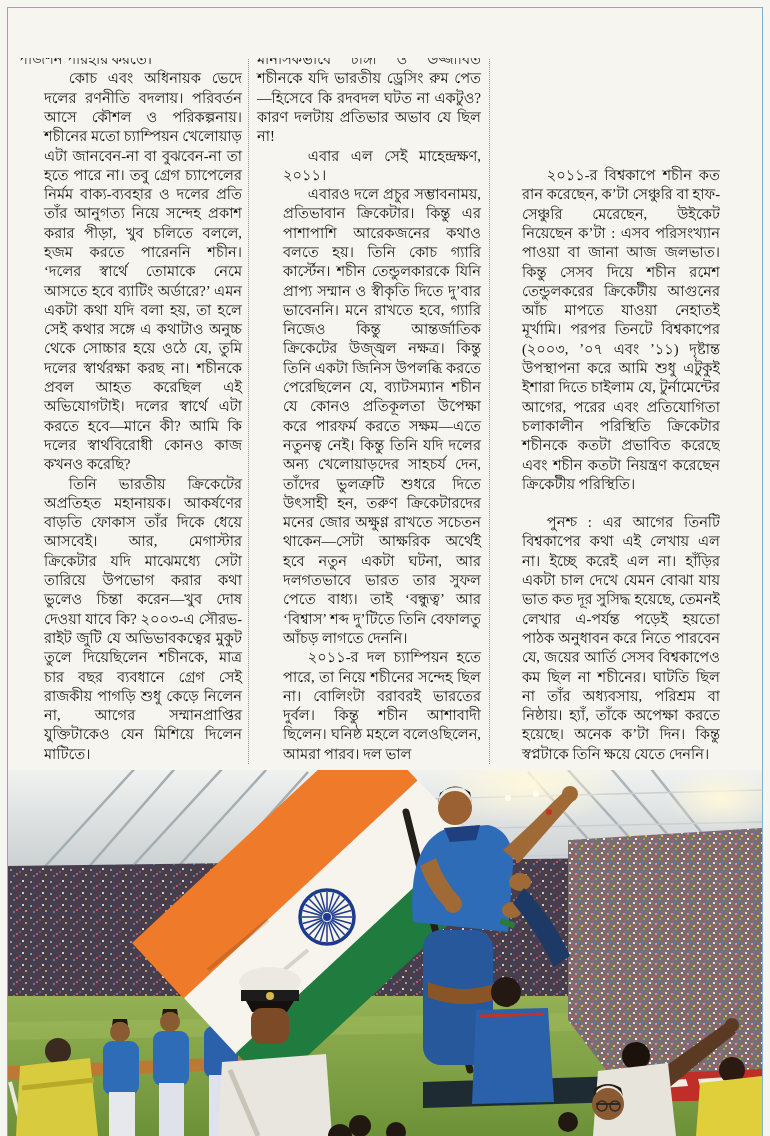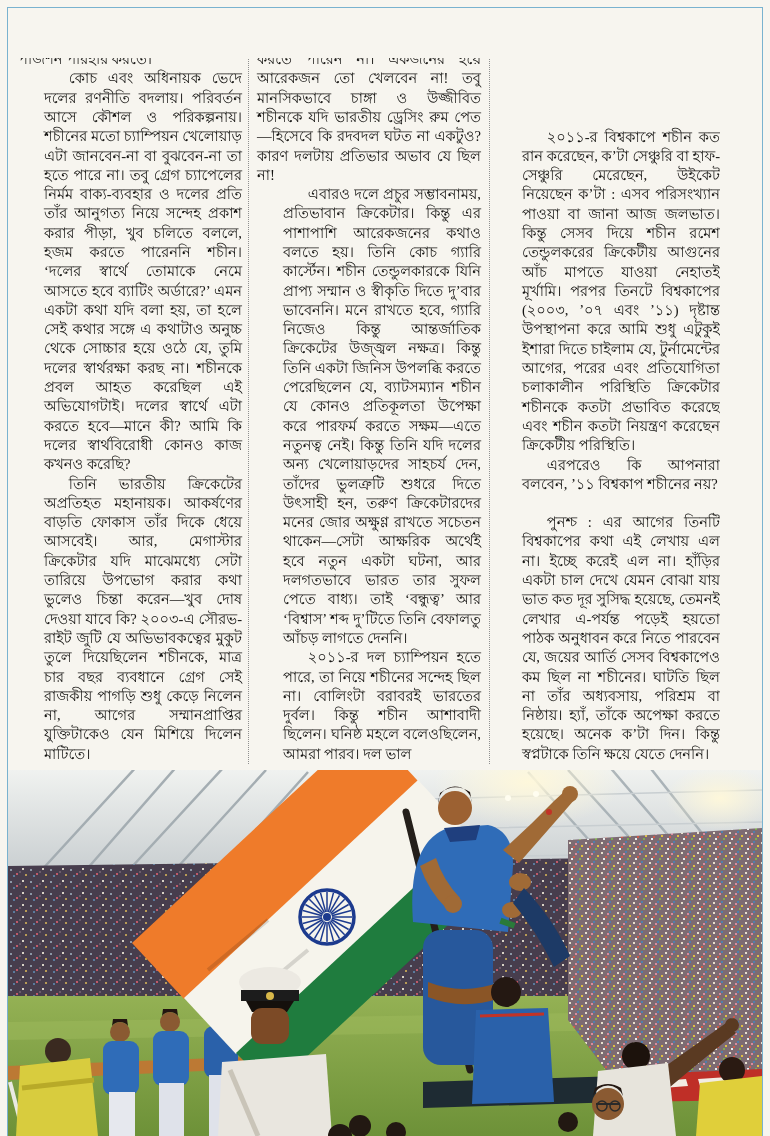--- a/index.html
+++ b/index.html
@@ -39,27 +39,27 @@
   <div class="frame"></div>
 
   <div class="article">
     <div class="col">
         <p>সেক্ষেত্রে শচীনের অভিজ্ঞতা দলকে সহায়তা করবে। পরিস্থিতির এমন পরিহাস, এবার ভারতীয় দলের অধিনায়ক রাহুলও পাশে ছিলেন না শচীনের। তিনিও সমর্থন করেছিলেন কোচের তত্ত্ব। ফলে প্রবল অনিচ্ছা সত্ত্বেও শচীন বাধ্য হয়েছিলেন পছন্দের পজিশন পরিহার করতে।</p>
         <p class="ind">কোচ এবং অধিনায়ক ভেদে দলের রণনীতি বদলায়। পরিবর্তন আসে কৌশল ও পরিকল্পনায়। শচীনের মতো চ্যাম্পিয়ন খেলোয়াড় এটা জানবেন-না বা বুঝবেন-না তা হতে পারে না। তবু গ্রেগ চ্যাপেলের নির্মম বাক্য-ব্যবহার ও দলের প্রতি তাঁর আনুগত্য নিয়ে সন্দেহ প্রকাশ করার পীড়া, খুব চলিতে বললে, হজম করতে পারেননি শচীন। ‘দলের স্বার্থে তোমাকে নেমে আসতে হবে ব্যাটিং অর্ডারে?’ এমন একটা কথা যদি বলা হয়, তা হলে সেই কথার সঙ্গে এ কথাটাও অনুচ্চ থেকে সোচ্চার হয়ে ওঠে যে, তুমি দলের স্বার্থরক্ষা করছ না। শচীনকে প্রবল আহত করেছিল এই অভিযোগটাই। দলের স্বার্থে এটা করতে হবে—মানে কী? আমি কি দলের স্বার্থবিরোধী কোনও কাজ কখনও করেছি?</p>
         <p class="ind">তিনি ভারতীয় ক্রিকেটের অপ্রতিহত মহানায়ক। আকর্ষণের বাড়তি ফোকাস তাঁর দিকে ধেয়ে আসবেই। আর, মেগাস্টার ক্রিকেটার যদি মাঝেমধ্যে সেটা তারিয়ে উপভোগ করার কথা ভুলেও চিন্তা করেন—খুব দোষ দেওয়া যাবে কি? ২০০৩-এ সৌরভ-রাইট জুটি যে অভিভাবকত্বের মুকুট তুলে দিয়েছিলেন শচীনকে, মাত্র চার বছর ব্যবধানে গ্রেগ সেই রাজকীয় পাগড়ি শুধু কেড়ে নিলেন না, আগের সম্মানপ্রাপ্তির যুক্তিটাকেও যেন মিশিয়ে দিলেন মাটিতে।</p>
       </div>
     <div class="col mid">
         <p>খেলেছিল, সে-কথা আজ নতুন করে বলার দরকার নেই। কেউই প্রত্যাশিত ফর্মের ধারে-কাছে উপনীত হতে পারেননি। সেই দায় সদস্যরা অস্বীকার করতে পারেন না। একজনের হয়ে আরেকজন তো খেলবেন না! তবু মানসিকভাবে চাঙ্গা ও উজ্জীবিত শচীনকে যদি ভারতীয় ড্রেসিং রুম পেত—হিসেবে কি রদবদল ঘটত না একটুও? কারণ দলটায় প্রতিভার অভাব যে ছিল না!</p>
+        <p class="ind">এবার এল সেই মাহেন্দ্রক্ষণ, ২০১১।</p>
         <p class="ind">এবারও দলে প্রচুর সম্ভাবনাময়, প্রতিভাবান ক্রিকেটার। কিন্তু এর পাশাপাশি আরেকজনের কথাও বলতে হয়। তিনি কোচ গ্যারি কার্স্টেন। শচীন তেন্ডুলকারকে যিনি প্রাপ্য সম্মান ও স্বীকৃতি দিতে দু’বার ভাবেননি। মনে রাখতে হবে, গ্যারি নিজেও কিন্তু আন্তর্জাতিক ক্রিকেটের উজ্জ্বল নক্ষত্র। কিন্তু তিনি একটা জিনিস উপলব্ধি করতে পেরেছিলেন যে, ব্যাটসম্যান শচীন যে কোনও প্রতিকূলতা উপেক্ষা করে পারফর্ম করতে সক্ষম—এতে নতুনত্ব নেই। কিন্তু তিনি যদি দলের অন্য খেলোয়াড়দের সাহচর্য দেন, তাঁদের ভুলত্রুটি শুধরে দিতে উৎসাহী হন, তরুণ ক্রিকেটারদের মনের জোর অক্ষুণ্ণ রাখতে সচেতন থাকেন—সেটা আক্ষরিক অর্থেই হবে নতুন একটা ঘটনা, আর দলগতভাবে ভারত তার সুফল পেতে বাধ্য। তাই ‘বন্ধুত্ব’ আর ‘বিশ্বাস’ শব্দ দু’টিতে তিনি বেফালতু আঁচড় লাগতে দেননি।</p>
         <p class="ind">২০১১-র দল চ্যাম্পিয়ন হতে পারে, তা নিয়ে শচীনের সন্দেহ ছিল না। বোলিংটা বরাবরই ভারতের দুর্বল। কিন্তু শচীন আশাবাদী ছিলেন। ঘনিষ্ঠ মহলে বলেওছিলেন, আমরা পারব। দল ভাল</p>
       </div>
     <div class="col">
       <div>
           <p class="ind">২০১১-র বিশ্বকাপে শচীন কত রান করেছেন, ক’টা সেঞ্চুরি বা হাফ-সেঞ্চুরি মেরেছেন, উইকেট নিয়েছেন ক’টা : এসব পরিসংখ্যান পাওয়া বা জানা আজ জলভাত। কিন্তু সেসব দিয়ে শচীন রমেশ তেন্ডুলকরের ক্রিকেটীয় আগুনের আঁচ মাপতে যাওয়া নেহাতই মূর্খামি। পরপর তিনটে বিশ্বকাপের (২০০৩, ’০৭ এবং ’১১) দৃষ্টান্ত উপস্থাপনা করে আমি শুধু এটুকুই ইশারা দিতে চাইলাম যে, টুর্নামেন্টের আগের, পরের এবং প্রতিযোগিতা চলাকালীন পরিস্থিতি ক্রিকেটার শচীনকে কতটা প্রভাবিত করেছে এবং শচীন কতটা নিয়ন্ত্রণ করেছেন ক্রিকেটীয় পরিস্থিতি।</p>
-          <p class="ind">এরপরেও কি আপনারা বলবেন, ’১১ বিশ্বকাপ শচীনের নয়?</p>
           <p class="ind gap">পুনশ্চ : এর আগের তিনটি বিশ্বকাপের কথা এই লেখায় এল না। ইচ্ছে করেই এল না। হাঁড়ির একটা চাল দেখে যেমন বোঝা যায় ভাত কত দূর সুসিদ্ধ হয়েছে, তেমনই লেখার এ-পর্যন্ত পড়েই হয়তো পাঠক অনুধাবন করে নিতে পারবেন যে, জয়ের আর্তি সেসব বিশ্বকাপেও কম ছিল না শচীনের। ঘাটতি ছিল না তাঁর অধ্যবসায়, পরিশ্রম বা নিষ্ঠায়। হ্যাঁ, তাঁকে অপেক্ষা করতে হয়েছে। অনেক ক’টা দিন। কিন্তু স্বপ্নটাকে তিনি ক্ষয়ে যেতে দেননি।</p>
         </div>
 
     </div>
   </div>
 
   <div class="photo">
     <svg viewBox="0 0 754 366" preserveAspectRatio="none">
       <defs>
         <linearGradient id="roofG" x1="0" y1="0" x2="0" y2="1">

